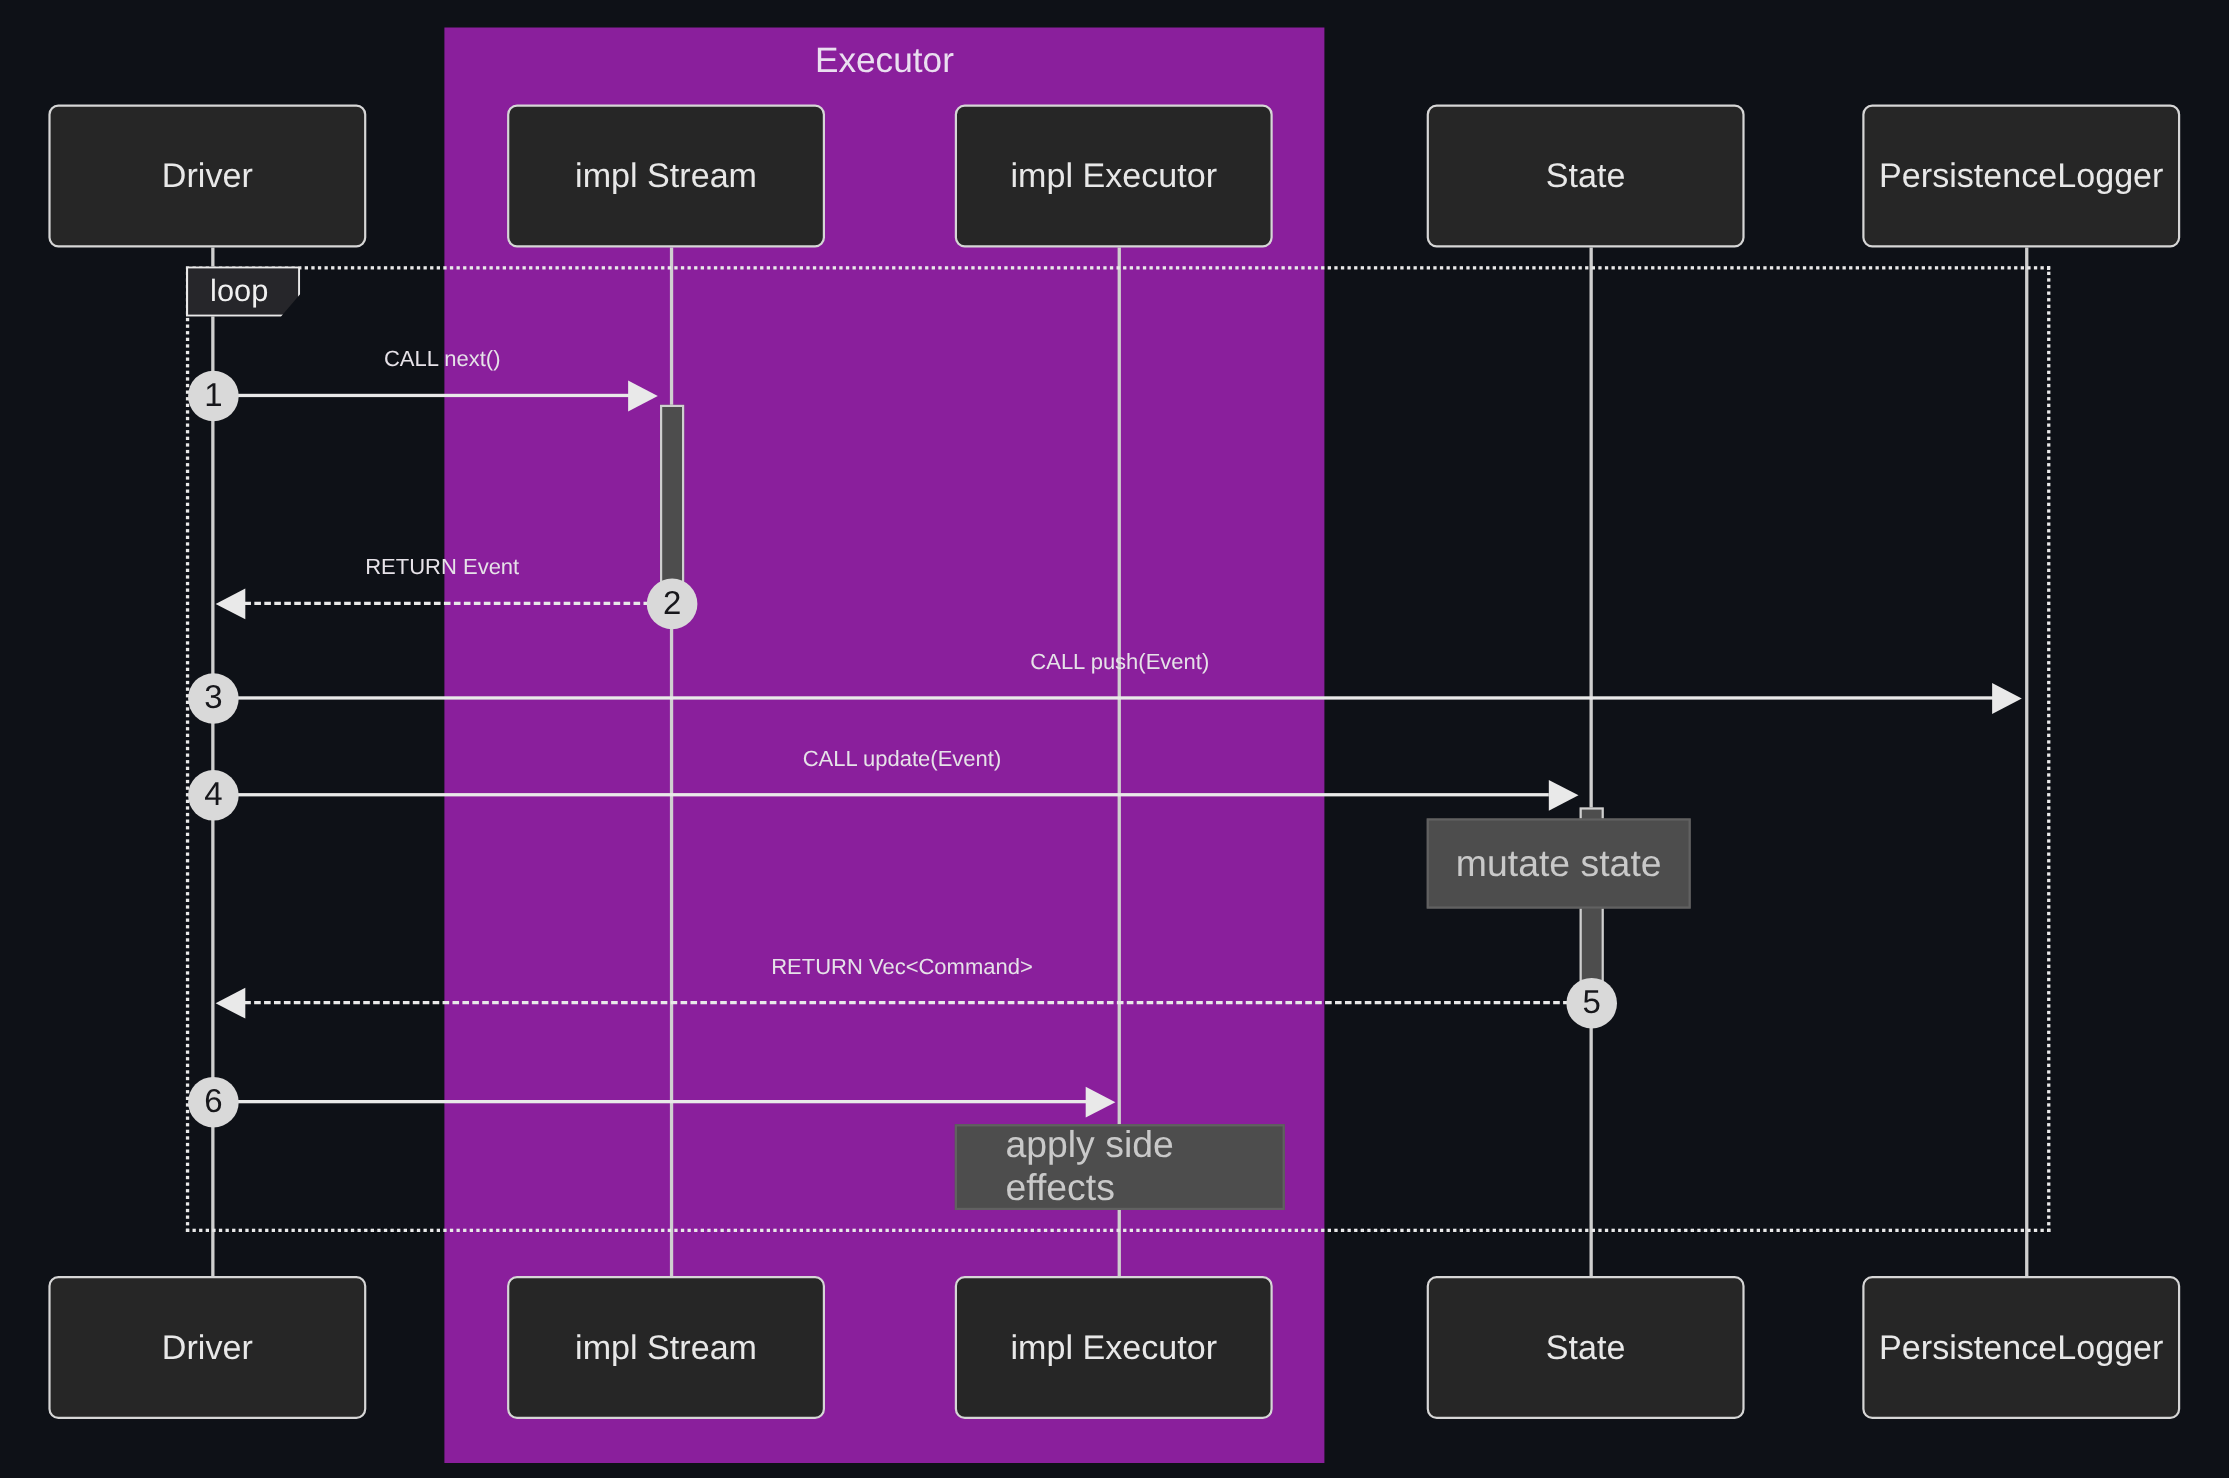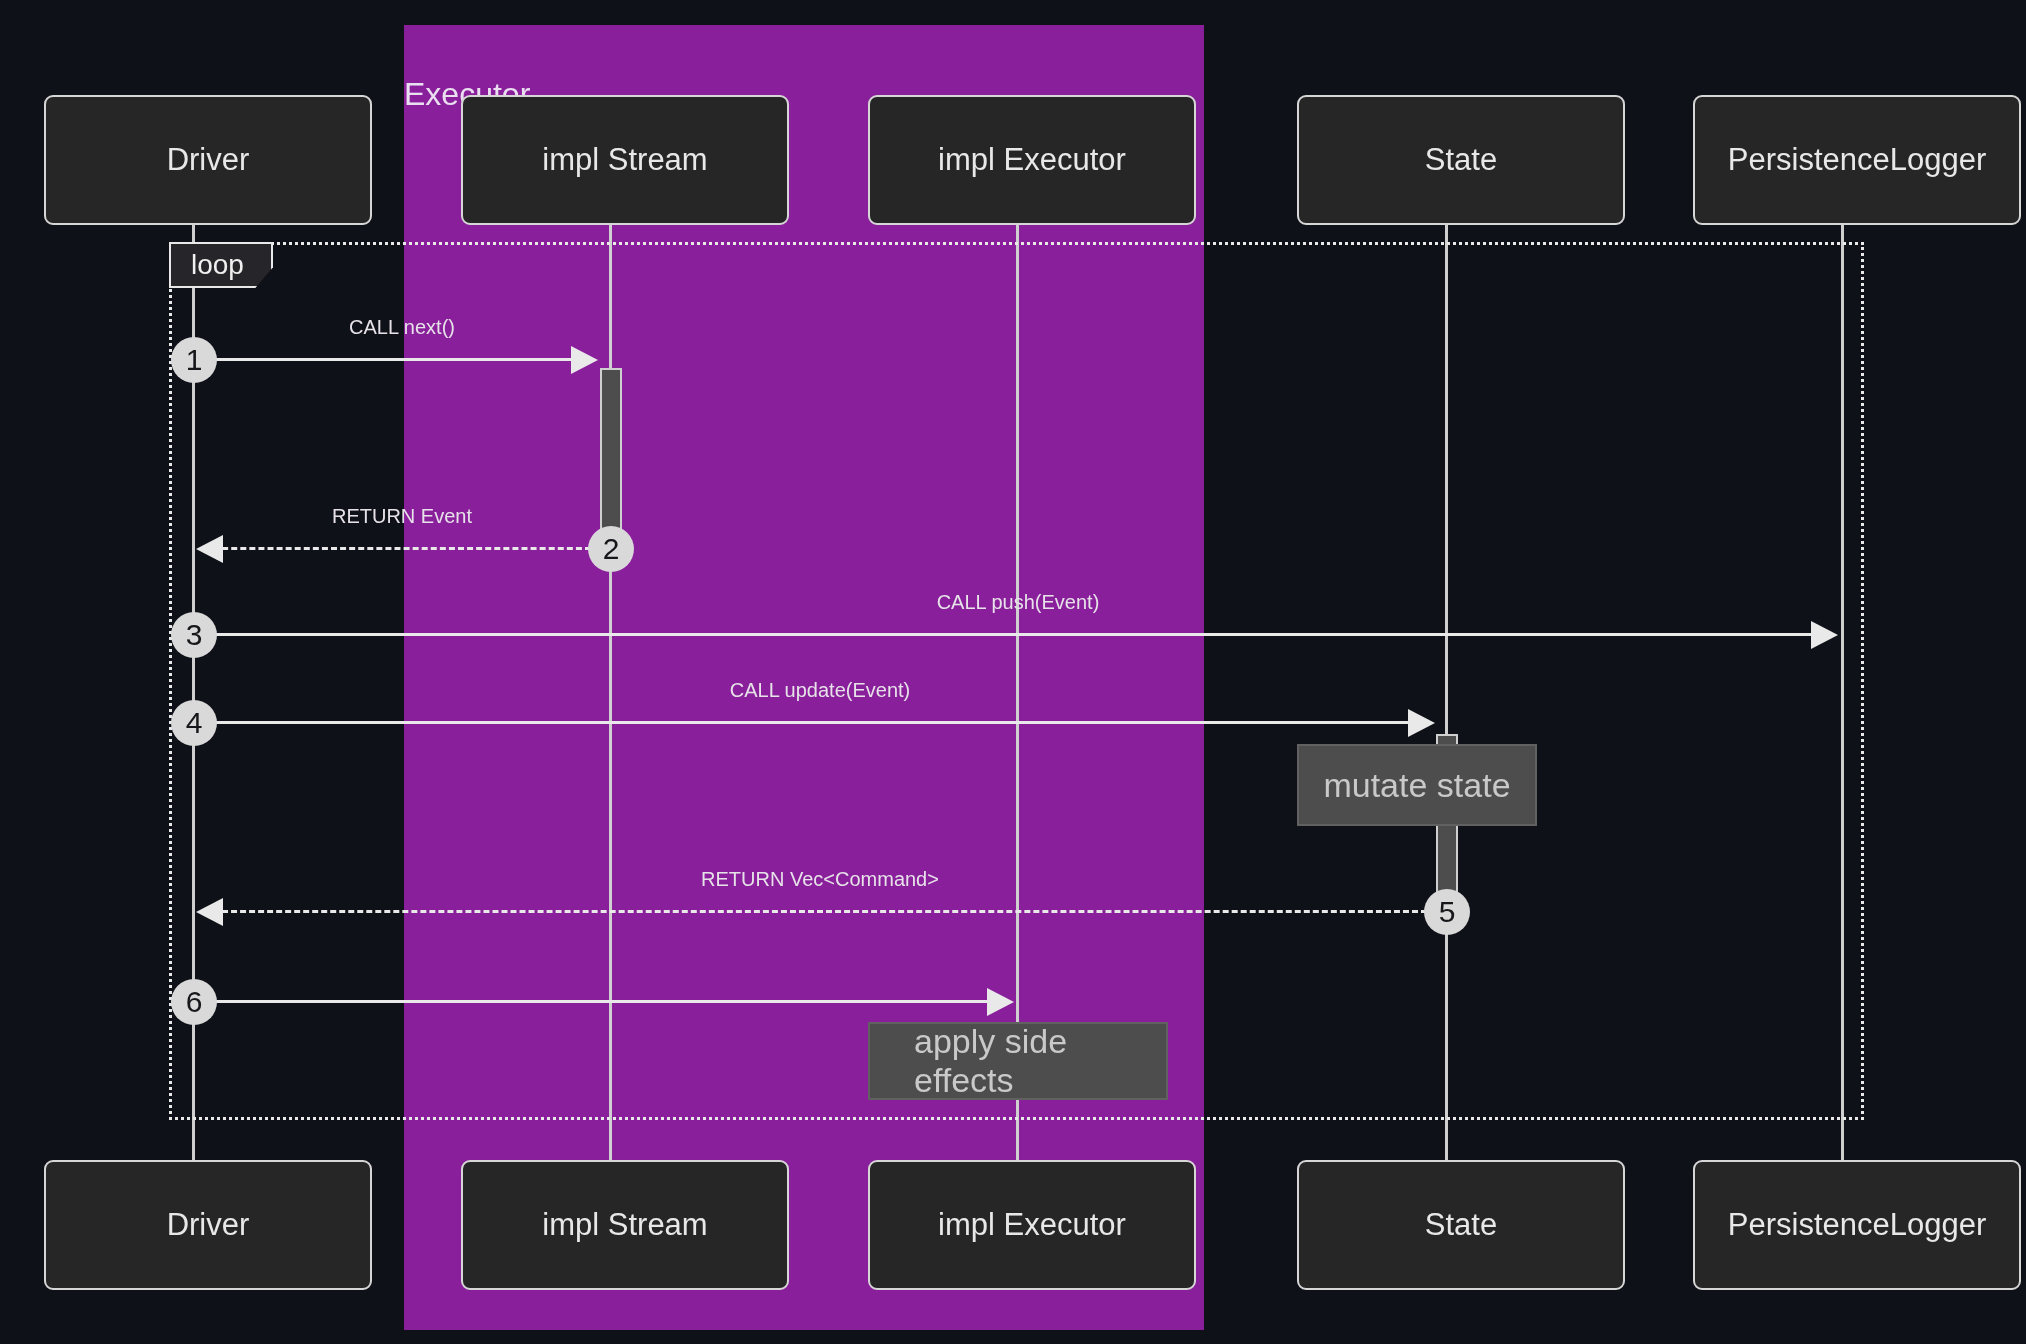--- a/index.html
+++ b/index.html
@@ -17,23 +17,23 @@
     --c-msg_text:#e6e2e8;
   }
   html,body{margin:0;padding:0;background:var(--c-background);}
   #canvas{
     position:relative;width:2026px;height:1344px;overflow:hidden;
     background:var(--c-background);
     font-family:"Liberation Sans", sans-serif;
   }
   
   .group-rect{position:absolute;left:404px;top:25px;width:800px;height:1305px;background:var(--c-group_fill);z-index:1;}
-  .group-title{position:absolute;left:404px;top:36px;width:800px;text-align:left;font-size:32px;color:#eadff0;z-index:2;margin-top:40px;}
+  .group-title{position:absolute;left:404px;top:36px;width:800px;text-align:center;font-size:32px;color:#eadff0;z-index:2;}
   
-  .pbox{position:absolute;width:328px;height:130px;background:var(--c-box_fill);
+  .pbox{position:absolute;width:289px;height:130px;background:var(--c-box_fill);
     border:2px solid var(--c-box_border);border-radius:9px;box-sizing:border-box;
     display:flex;align-items:center;justify-content:center;
     font-size:31px;color:#e8e8e8;z-index:6;}
   .row-top .pbox{top:95px;}
   .row-bottom .pbox{top:1160px;}
   .px-driver{left:44px;}
   .px-stream{left:461px;}
   .px-executor{left:868px;}
   .px-state{left:1297px;}
   .px-logger{left:1693px;}

